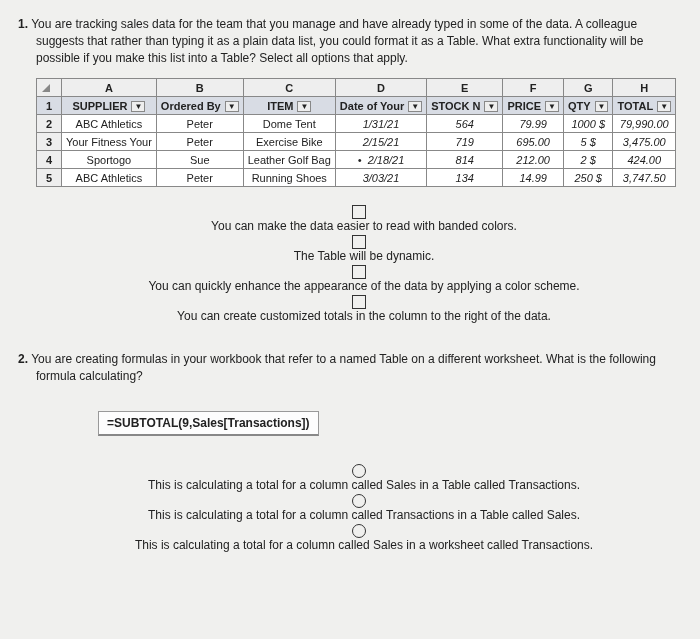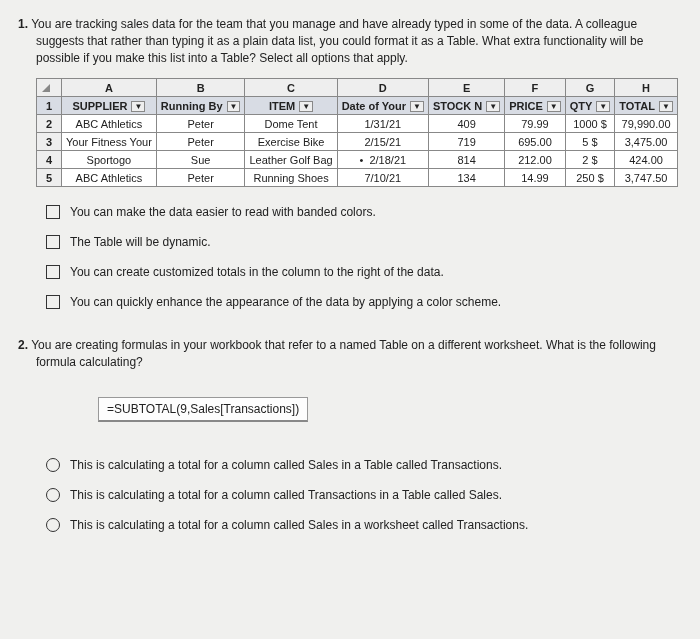--- a/index.html
+++ b/index.html
@@ -58,29 +58,30 @@
   .filter-arrow {
     font-size: 8px;
     border: 1px solid #888;
     padding: 0 2px;
     margin-left: 4px;
     background: #eee;
     display: inline-block;
     line-height: 9px;
     vertical-align: middle;
   }
-  .num { text-align: right; }
+  .num { text-align: right; font-style: italic; }
   .options {
     margin-left: 28px;
     margin-top: 8px;
   }
   .opt {
-    margin: 16px 0;
+    margin: 2px 0;
     display: flex;
     align-items: center;
+    flex-direction: column;
   }
   .checkbox {
     width: 12px;
     height: 12px;
     border: 1.5px solid #333;
     margin-right: 10px;
     flex-shrink: 0;
   }
   .radio {
     width: 12px;
@@ -90,21 +91,21 @@
     margin-right: 10px;
     flex-shrink: 0;
   }
   .formula-box {
     margin: 14px 0 20px 80px;
     border: 1px solid #999;
     border-bottom: 2px solid #888;
     padding: 4px 8px;
     display: inline-block;
     background: #fdfdfd;
-    font-weight: normal;
+    font-weight: bold;
     font-size: 12px;
   }
   .corner-cell svg { display:block; }
 </style>
 </head>
 <body>
 
 <div class="question">
   <div class="q-text">
     <span class="q-num">1.</span>
@@ -124,36 +125,36 @@
       <th class="col-head">C</th>
       <th class="col-head">D</th>
       <th class="col-head">E</th>
       <th class="col-head">F</th>
       <th class="col-head">G</th>
       <th class="col-head" style="position:relative;">H</th>
     </tr>
     <tr class="header-row">
       <td class="row-head">1</td>
       <td><span>SUPPLIER</span><span class="filter-arrow">▼</span></td>
-      <td><span>Running By</span><span class="filter-arrow">▼</span></td>
+      <td><span>Ordered By</span><span class="filter-arrow">▼</span></td>
       <td><span>ITEM</span><span class="filter-arrow">▼</span></td>
       <td><span>Date of Your</span><span class="filter-arrow">▼</span></td>
       <td><span>STOCK N</span><span class="filter-arrow">▼</span></td>
       <td><span>PRICE</span><span class="filter-arrow">▼</span></td>
       <td><span>QTY</span><span class="filter-arrow">▼</span></td>
       <td><span>TOTAL</span><span class="filter-arrow">▼</span></td>
     </tr>
 
     <tr>
       <td class="row-head">2</td>
       <td>ABC Athletics</td>
       <td>Peter</td>
       <td>Dome Tent</td>
       <td class="num">1/31/21</td>
-      <td class="num">409</td>
+      <td class="num">564</td>
       <td class="num">79.99</td>
       <td class="num"><span>1000</span> <span>$</span></td>
       <td class="num">79,990.00</td>
     </tr>
     <tr>
       <td class="row-head">3</td>
       <td>Your Fitness Your</td>
       <td>Peter</td>
       <td>Exercise Bike</td>
       <td class="num">2/15/21</td>
@@ -171,45 +172,45 @@
       <td class="num">814</td>
       <td class="num">212.00</td>
       <td class="num"><span>2</span> <span>$</span></td>
       <td class="num">424.00</td>
     </tr>
     <tr>
       <td class="row-head">5</td>
       <td>ABC Athletics</td>
       <td>Peter</td>
       <td>Running Shoes</td>
-      <td class="num">7/10/21</td>
+      <td class="num">3/03/21</td>
       <td class="num">134</td>
       <td class="num">14.99</td>
       <td class="num"><span>250</span> <span>$</span></td>
       <td class="num">3,747.50</td>
     </tr>
   </tbody>
     </table>
 
   <div class="options">
     <div class="opt">
         <span class="checkbox"></span>
         <span>You can make the data easier to read with banded colors.</span>
       </div>
     <div class="opt">
         <span class="checkbox"></span>
         <span>The Table will be dynamic.</span>
       </div>
     <div class="opt">
         <span class="checkbox"></span>
+        <span>You can quickly enhance the appearance of the data by applying a color scheme.</span>
+      </div>
+    <div class="opt">
+        <span class="checkbox"></span>
         <span>You can create customized totals in the column to the right of the data.</span>
-      </div>
-    <div class="opt">
-        <span class="checkbox"></span>
-        <span>You can quickly enhance the appearance of the data by applying a color scheme.</span>
       </div>
   </div>
 </div>
 
 <div class="question">
   <div class="q-text">
     <span class="q-num">2.</span>
     <span>You are creating formulas in your workbook that refer to a named Table on a different worksheet. What is the following formula calculating?</span>
   </div>
 

